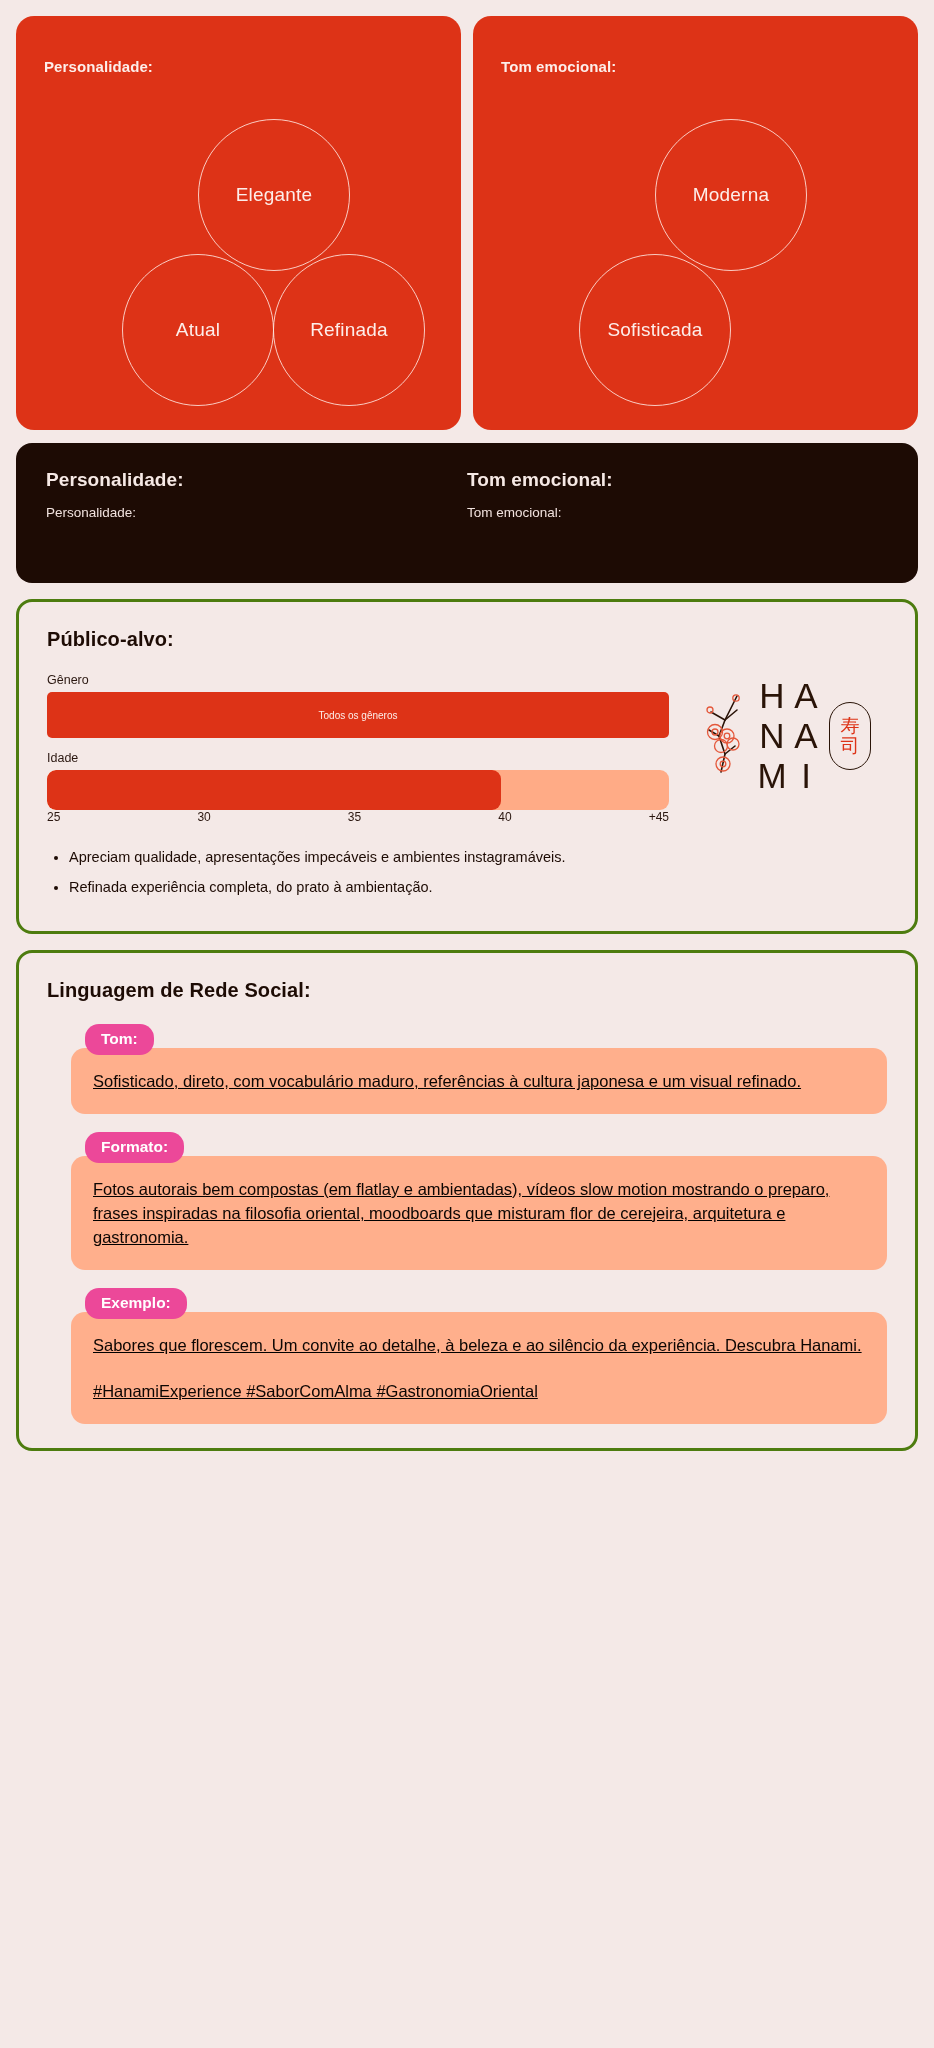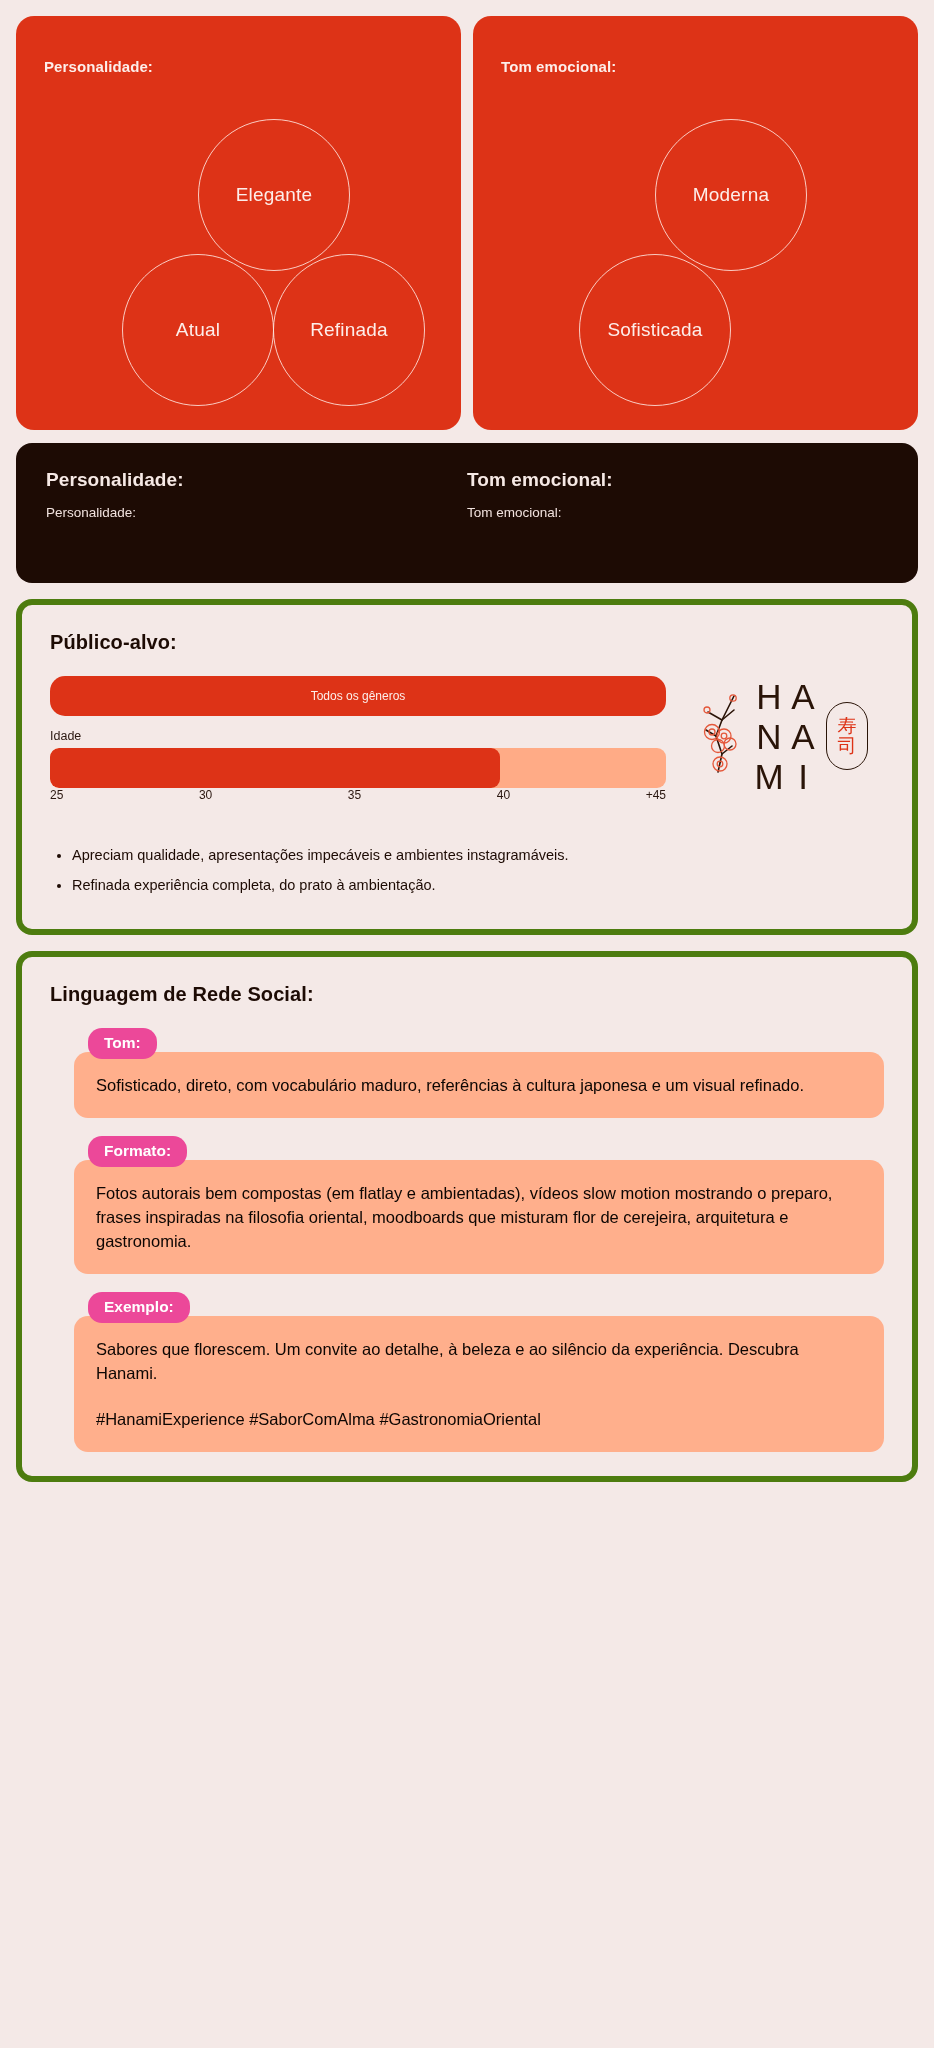--- a/index.html
+++ b/index.html
@@ -65,21 +65,21 @@
   }
   .dark-col p {
     color: #f1e2de;
     font-size: 13.5px;
     font-weight: 400;
   }
 
   
   .panel {
     margin-top: 16px;
-    border: 6px solid #4d7c0f;
+    border: 3px solid #4d7c0f;
     border-radius: 16px;
     background: #f4e9e7;
     padding: 26px 28px 24px 28px;
   }
   .panel-title {
     font-size: 20px;
     font-weight: 700;
     color: #1d0b04;
     letter-spacing: .1px;
   }
@@ -94,28 +94,28 @@
     align-items: center;
     justify-content: center;
     padding-bottom: 26px;
   }
   .field-label {
     font-size: 12.5px;
     color: #2a1710;
     margin-bottom: 5px;
   }
   .bar-full {
-    height: 40px;
+    height: 46px;
     background: #dd3317;
-    border-radius: 15px;
+    border-radius: 5px;
     display: flex;
     align-items: center;
     justify-content: center;
     color: #fdeeea;
-    font-size: 12px;
+    font-size: 10px;
   }
   .field-label.second { margin-top: 13px; }
   .bar-track {
     height: 40px;
     background: #ffab86;
     border-radius: 9px;
     position: relative;
     overflow: hidden;
   }
   .bar-fill {
@@ -192,20 +192,21 @@
     z-index: 2;
     margin-left: 14px;
     margin-bottom: -10px;
   }
   .social-body {
     background: #ffaf8c;
     border-radius: 14px;
     padding: 22px 22px 20px 22px;
     position: relative;
     z-index: 1;
+    text-decoration: underline;
   }
   .social-body p {
     font-size: 16.5px;
     line-height: 1.45;
     color: #0d0603;
   }
   .social-body p + p { margin-top: 22px; }
 </style>
 </head>
 <body>
@@ -251,20 +252,21 @@
     <p>Tom emocional:</p>
   </div>
 </div>
 
 <div class="panel">
   <div class="panel-title">Público-alvo:</div>
 
   <div class="audience-body">
     <div class="audience-left">
 
+      <div class="field-label">Gênero</div>
       <div class="bar-full">
         <span>Todos os gêneros</span>
       </div>
 
       <div class="field-label second">Idade</div>
       <div class="bar-track">
         <div class="bar-fill" id="age-fill" style="width: 73%;"></div>
       </div>
 
       <div class="ticks">

